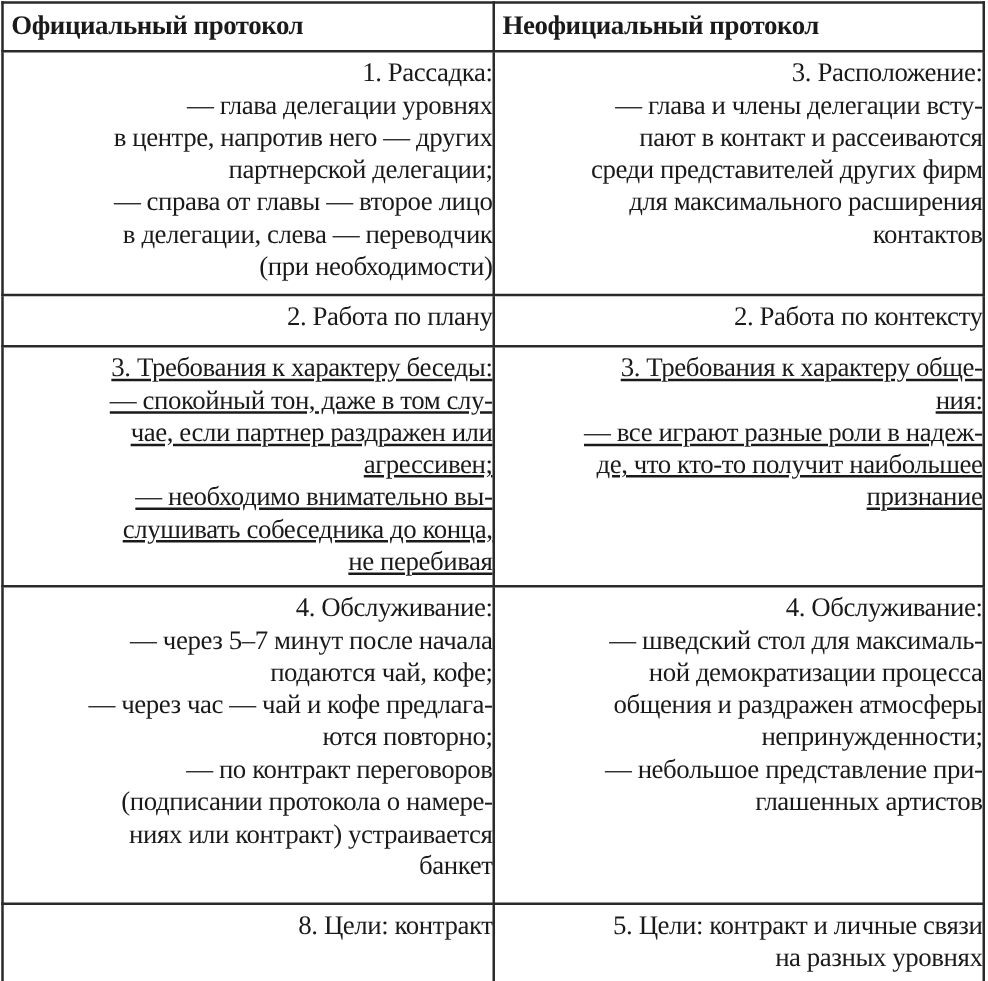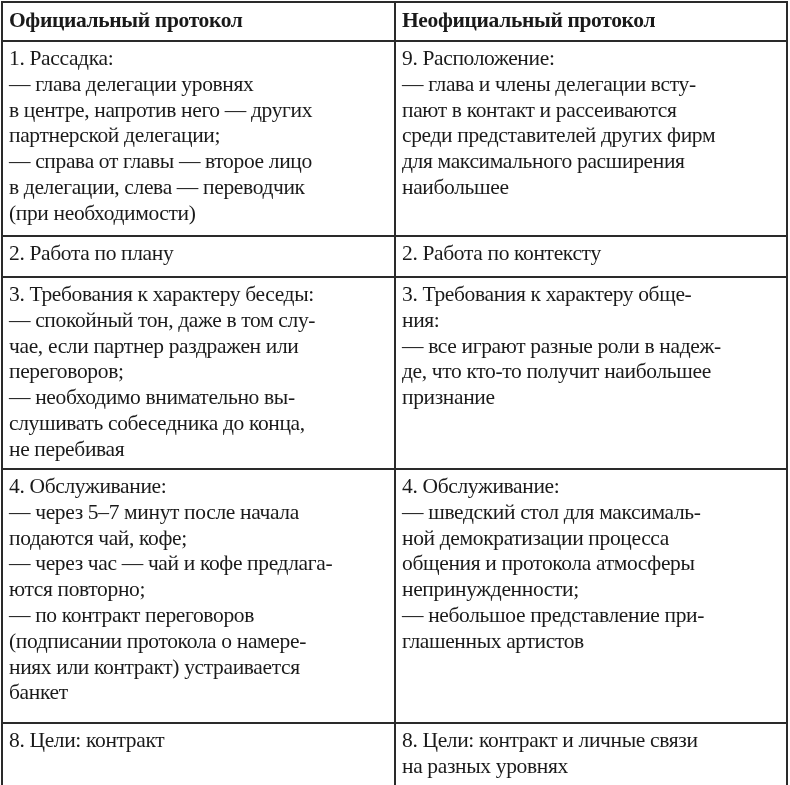--- a/index.html
+++ b/index.html
@@ -18,24 +18,24 @@
       padding: 4px 0 4px 6px;
       text-align: left;
       font-size: 19.2px;
       line-height: 25.8px;
       letter-spacing: -0.35px;
       font-family: "Liberation Serif", "DejaVu Serif", serif;
       font-size: 21.5px;
     }
     .tbl th { font-weight: bold; height: 29px; padding-top: 5px; padding-bottom: 3px; }
     .col-l { width: 393px; }
-    .line { display: block; white-space: nowrap; }
+    .line { display: block; white-space: nowrap; text-align: right; }
     .r1 td { height: 185px; }
     .r2 td { height: 31px; border-radius: 12px; }
-    .r3 td { height: 182px; }
+    .r3 td { height: 182px; text-decoration: underline; }
     .r4 td { height: 244px; }
     .r5 td { height: 55px; }
   </style>
 </head>
 <body>
 
 <table class="tbl">
   <colgroup>
       <col class="col-l">
       <col>
@@ -51,42 +51,42 @@
       <td>
         <span class="line">1. Рассадка:</span>
         <span class="line">— глава делегации уровнях</span>
         <span class="line">в центре, напротив него — других</span>
         <span class="line">партнерской делегации;</span>
         <span class="line">— справа от главы — второе лицо</span>
         <span class="line">в делегации, слева — переводчик</span>
         <span class="line">(при необходимости)</span>
       </td>
       <td>
-        <span class="line">9. Расположение:</span>
+        <span class="line">3. Расположение:</span>
         <span class="line">— глава и члены делегации всту-</span>
         <span class="line">пают в контакт и рассеиваются</span>
         <span class="line">среди представителей других фирм</span>
         <span class="line">для максимального расширения</span>
-        <span class="line">наибольшее</span>
+        <span class="line">контактов</span>
       </td>
     </tr>
     <tr class="r2">
       <td>
         <span class="line">2. Работа по плану</span>
       </td>
       <td>
         <span class="line">2. Работа по контексту</span>
       </td>
     </tr>
     <tr class="r3">
       <td>
         <span class="line">3. Требования к характеру беседы:</span>
         <span class="line">— спокойный тон, даже в том слу-</span>
         <span class="line">чае, если партнер раздражен или</span>
-        <span class="line">переговоров;</span>
+        <span class="line">агрессивен;</span>
         <span class="line">— необходимо внимательно вы-</span>
         <span class="line">слушивать собеседника до конца,</span>
         <span class="line">не перебивая</span>
       </td>
       <td>
         <span class="line">3. Требования к характеру обще-</span>
         <span class="line">ния:</span>
         <span class="line">— все играют разные роли в надеж-</span>
         <span class="line">де, что кто-то получит наибольшее</span>
         <span class="line">признание</span>
@@ -101,29 +101,29 @@
         <span class="line">ются повторно;</span>
         <span class="line">— по контракт переговоров</span>
         <span class="line">(подписании протокола о намере-</span>
         <span class="line">ниях или контракт) устраивается</span>
         <span class="line">банкет</span>
       </td>
       <td>
         <span class="line">4. Обслуживание:</span>
         <span class="line">— шведский стол для максималь-</span>
         <span class="line">ной демократизации процесса</span>
-        <span class="line">общения и протокола атмосферы</span>
+        <span class="line">общения и раздражен атмосферы</span>
         <span class="line">непринужденности;</span>
         <span class="line">— небольшое представление при-</span>
         <span class="line">глашенных артистов</span>
       </td>
     </tr>
     <tr class="r5">
       <td>
         <span class="line">8. Цели: контракт</span>
       </td>
       <td>
-        <span class="line">8. Цели: контракт и личные связи</span>
+        <span class="line">5. Цели: контракт и личные связи</span>
         <span class="line">на разных уровнях</span>
       </td>
     </tr>
   </tbody>
 </table>
 
 </body></html>

